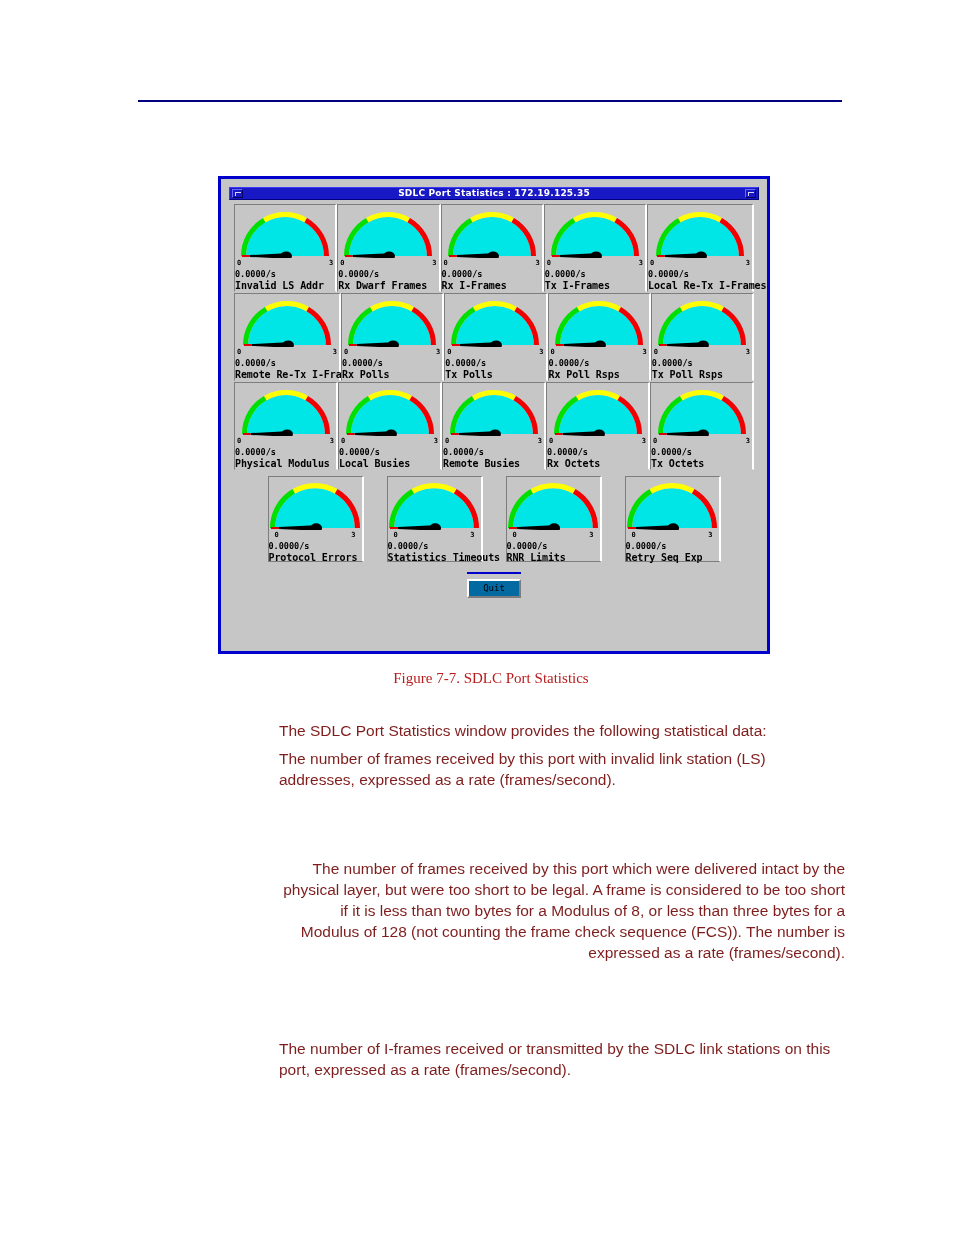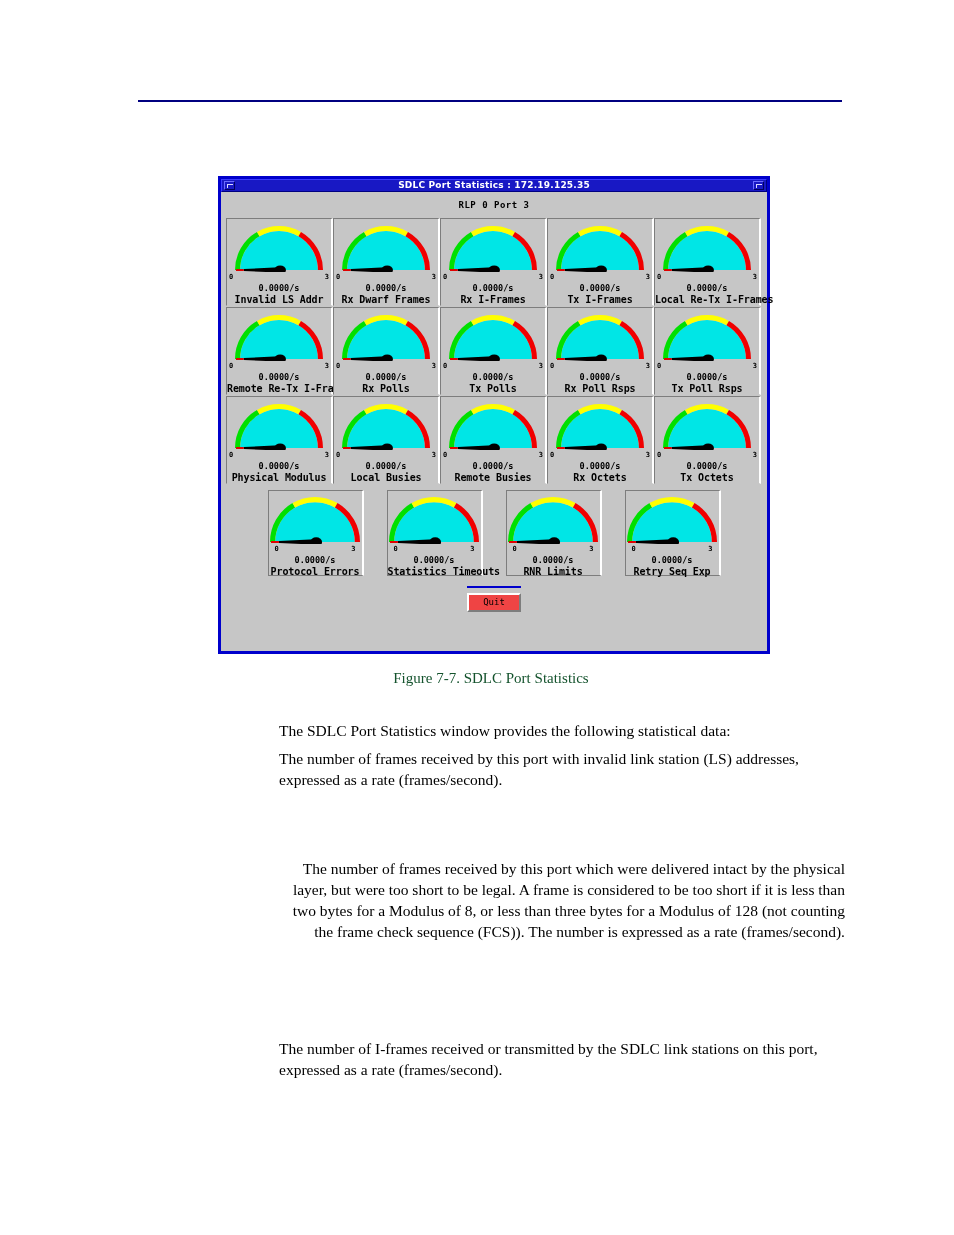--- a/index.html
+++ b/index.html
@@ -26,21 +26,21 @@
 
   
   .app-window {
     position: absolute;
     left: 218px;
     top: 176px;
     width: 552px;
     height: 478px;
     background: #c6c6c6;
     border: 3px solid #0000cc;
-    padding: 0;
+    padding: 8px;
   }
   .title-bar {
     position: relative;
     height: 13px;
     background: #1818c4;
     border-top: 1px solid #3a3aff;
     border-left: 1px solid #3a3aff;
     border-right: 1px solid #000080;
     border-bottom: 1px solid #000080;
     display: flex;
@@ -149,21 +149,21 @@
     font-weight: bold;
     color: #000000;
     line-height: 8px;
   }
   .tick.lo { left: 2px; }
   .tick.hi { right: 2px; }
   .gauge-row.r4 .tick.lo { left: 6px; }
   .gauge-row.r4 .tick.hi { right: 6px; }
 
   .gauge-value, .gauge-label {
-    text-align: center;
+    text-align: left;
     font-family: "DejaVu Sans Mono", "Liberation Mono", monospace;
     font-weight: bold;
     color: #000000;
     white-space: nowrap;
     line-height: 11px;
   }
   .gauge-value { font-size: 8.5px; margin-top: 1px; }
   .gauge-label { font-size: 10px; letter-spacing: -0.1px; }
 
   
@@ -174,50 +174,50 @@
   }
   .quit-outer {
     padding-top: 3px;
     border-top: 2px solid #0000cc;
     background: transparent;
   }
   .quit-btn {
     font-family: "DejaVu Sans Mono", "Liberation Mono", monospace;
     font-size: 9px;
     color: #000000;
-    background: #ef4444;
+    background: #0369a1;
     border-top: 2px solid #ffffff;
     border-left: 2px solid #ffffff;
     border-right: 2px solid #7d7d7d;
     border-bottom: 2px solid #7d7d7d;
     padding: 2px 14px;
     cursor: pointer;
     line-height: 11px;
   }
 
   
   .figure-caption {
     position: absolute;
     left: 0;
     top: 670px;
     width: 954px;
     text-align: center;
     font-size: 15px;
-    color: #14532d;
+    color: #b91c1c;
     font-family: "Liberation Serif", serif;
     padding-left: 28px;
   }
   .doc-text {
     position: absolute;
     left: 279px;
     width: 566px;
     font-size: 15.5px;
     line-height: 21px;
-    color: #000000;
-    font-family: Liberation Serif, serif;
+    color: #7f1d1d;
+    font-family: Liberation Sans, sans-serif;
     text-align: left;
   }
   .doc-p1 { top: 720px; }
   .doc-p2 { top: 748px; }
   .doc-p3 { top: 858px; text-align: right; }
   .doc-p4 { top: 1038px; }
 </style>
 </head>
 <body>
 
@@ -230,21 +230,20 @@
         <i></i>
       </div>
     <div class="title-text">SDLC Port Statistics : 172.19.125.35</div>
     <div class="titlebar-btn right">
         <i></i>
       </div>
   </div>
 
   <div class="win-body">
 
-    <div class="subtitle">RLP 0 Port 3</div>
 
     <div class="gauge-row r1">
         <div class="gauge-cell">
           <div class="dial-wrap">
             <svg width="90" height="50" viewBox="0 0 90 50" class="dial">
               <path d="M 6.060000000000002 47.99999999999999 A 38.94 38.94 0 0 1 83.94 48 Z" fill="#00e6e6"></path>
               <path d="M 1 47.99999999999999 A 44 44 0 0 1 23.00000000000001 9.894882233484694 L 25.53000000000001 14.27697077663396 A 38.94 38.94 0 0 0 6.060000000000002 47.99999999999999 Z" fill="#00e000"></path>
               <path d="M 23.00000000000001 9.894882233484694 A 44 44 0 0 1 67 9.8948822334847 L 64.47 14.276970776633966 A 38.94 38.94 0 0 0 25.53000000000001 14.27697077663396 Z" fill="#ffff00"></path>
               <path d="M 67 9.8948822334847 A 44 44 0 0 1 89 48 L 83.94 48 A 38.94 38.94 0 0 0 64.47 14.276970776633966 Z" fill="#f00000"></path>
               <polygon points="45 45.36,45 50.64,9.740000000000002 48.89999999999999,9.740000000000002 47.099999999999994" fill="#000000"></polygon>

